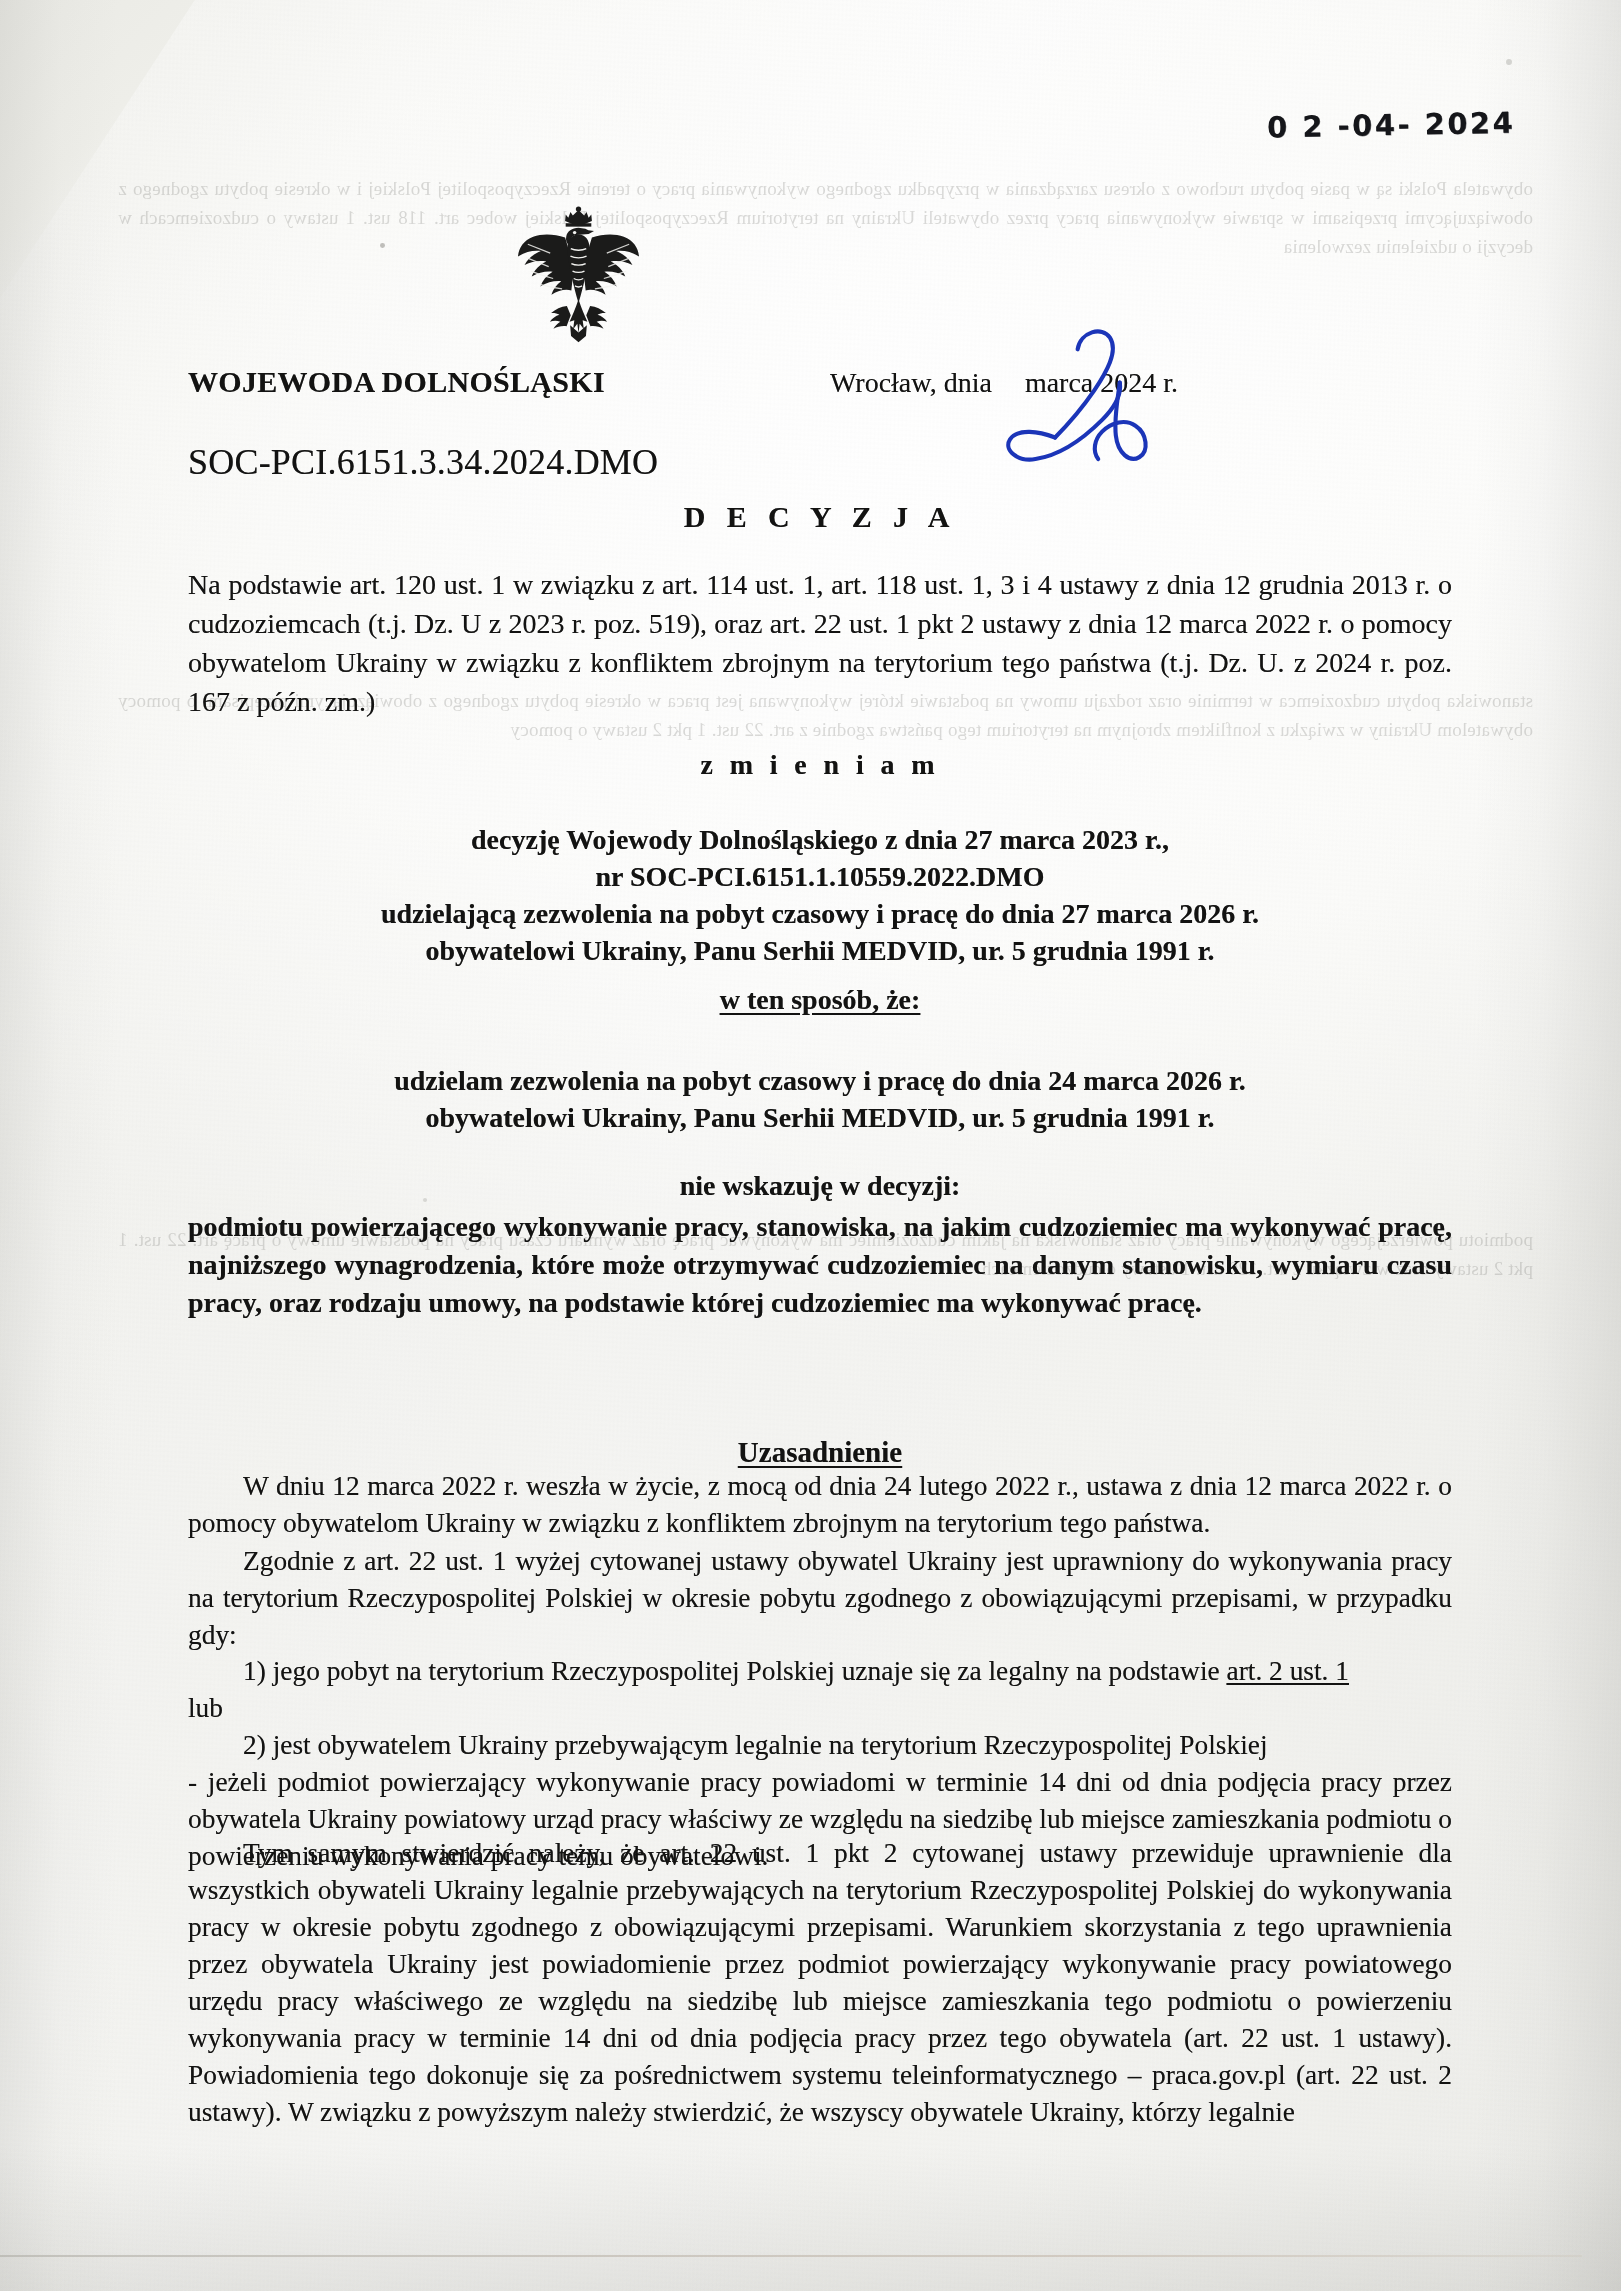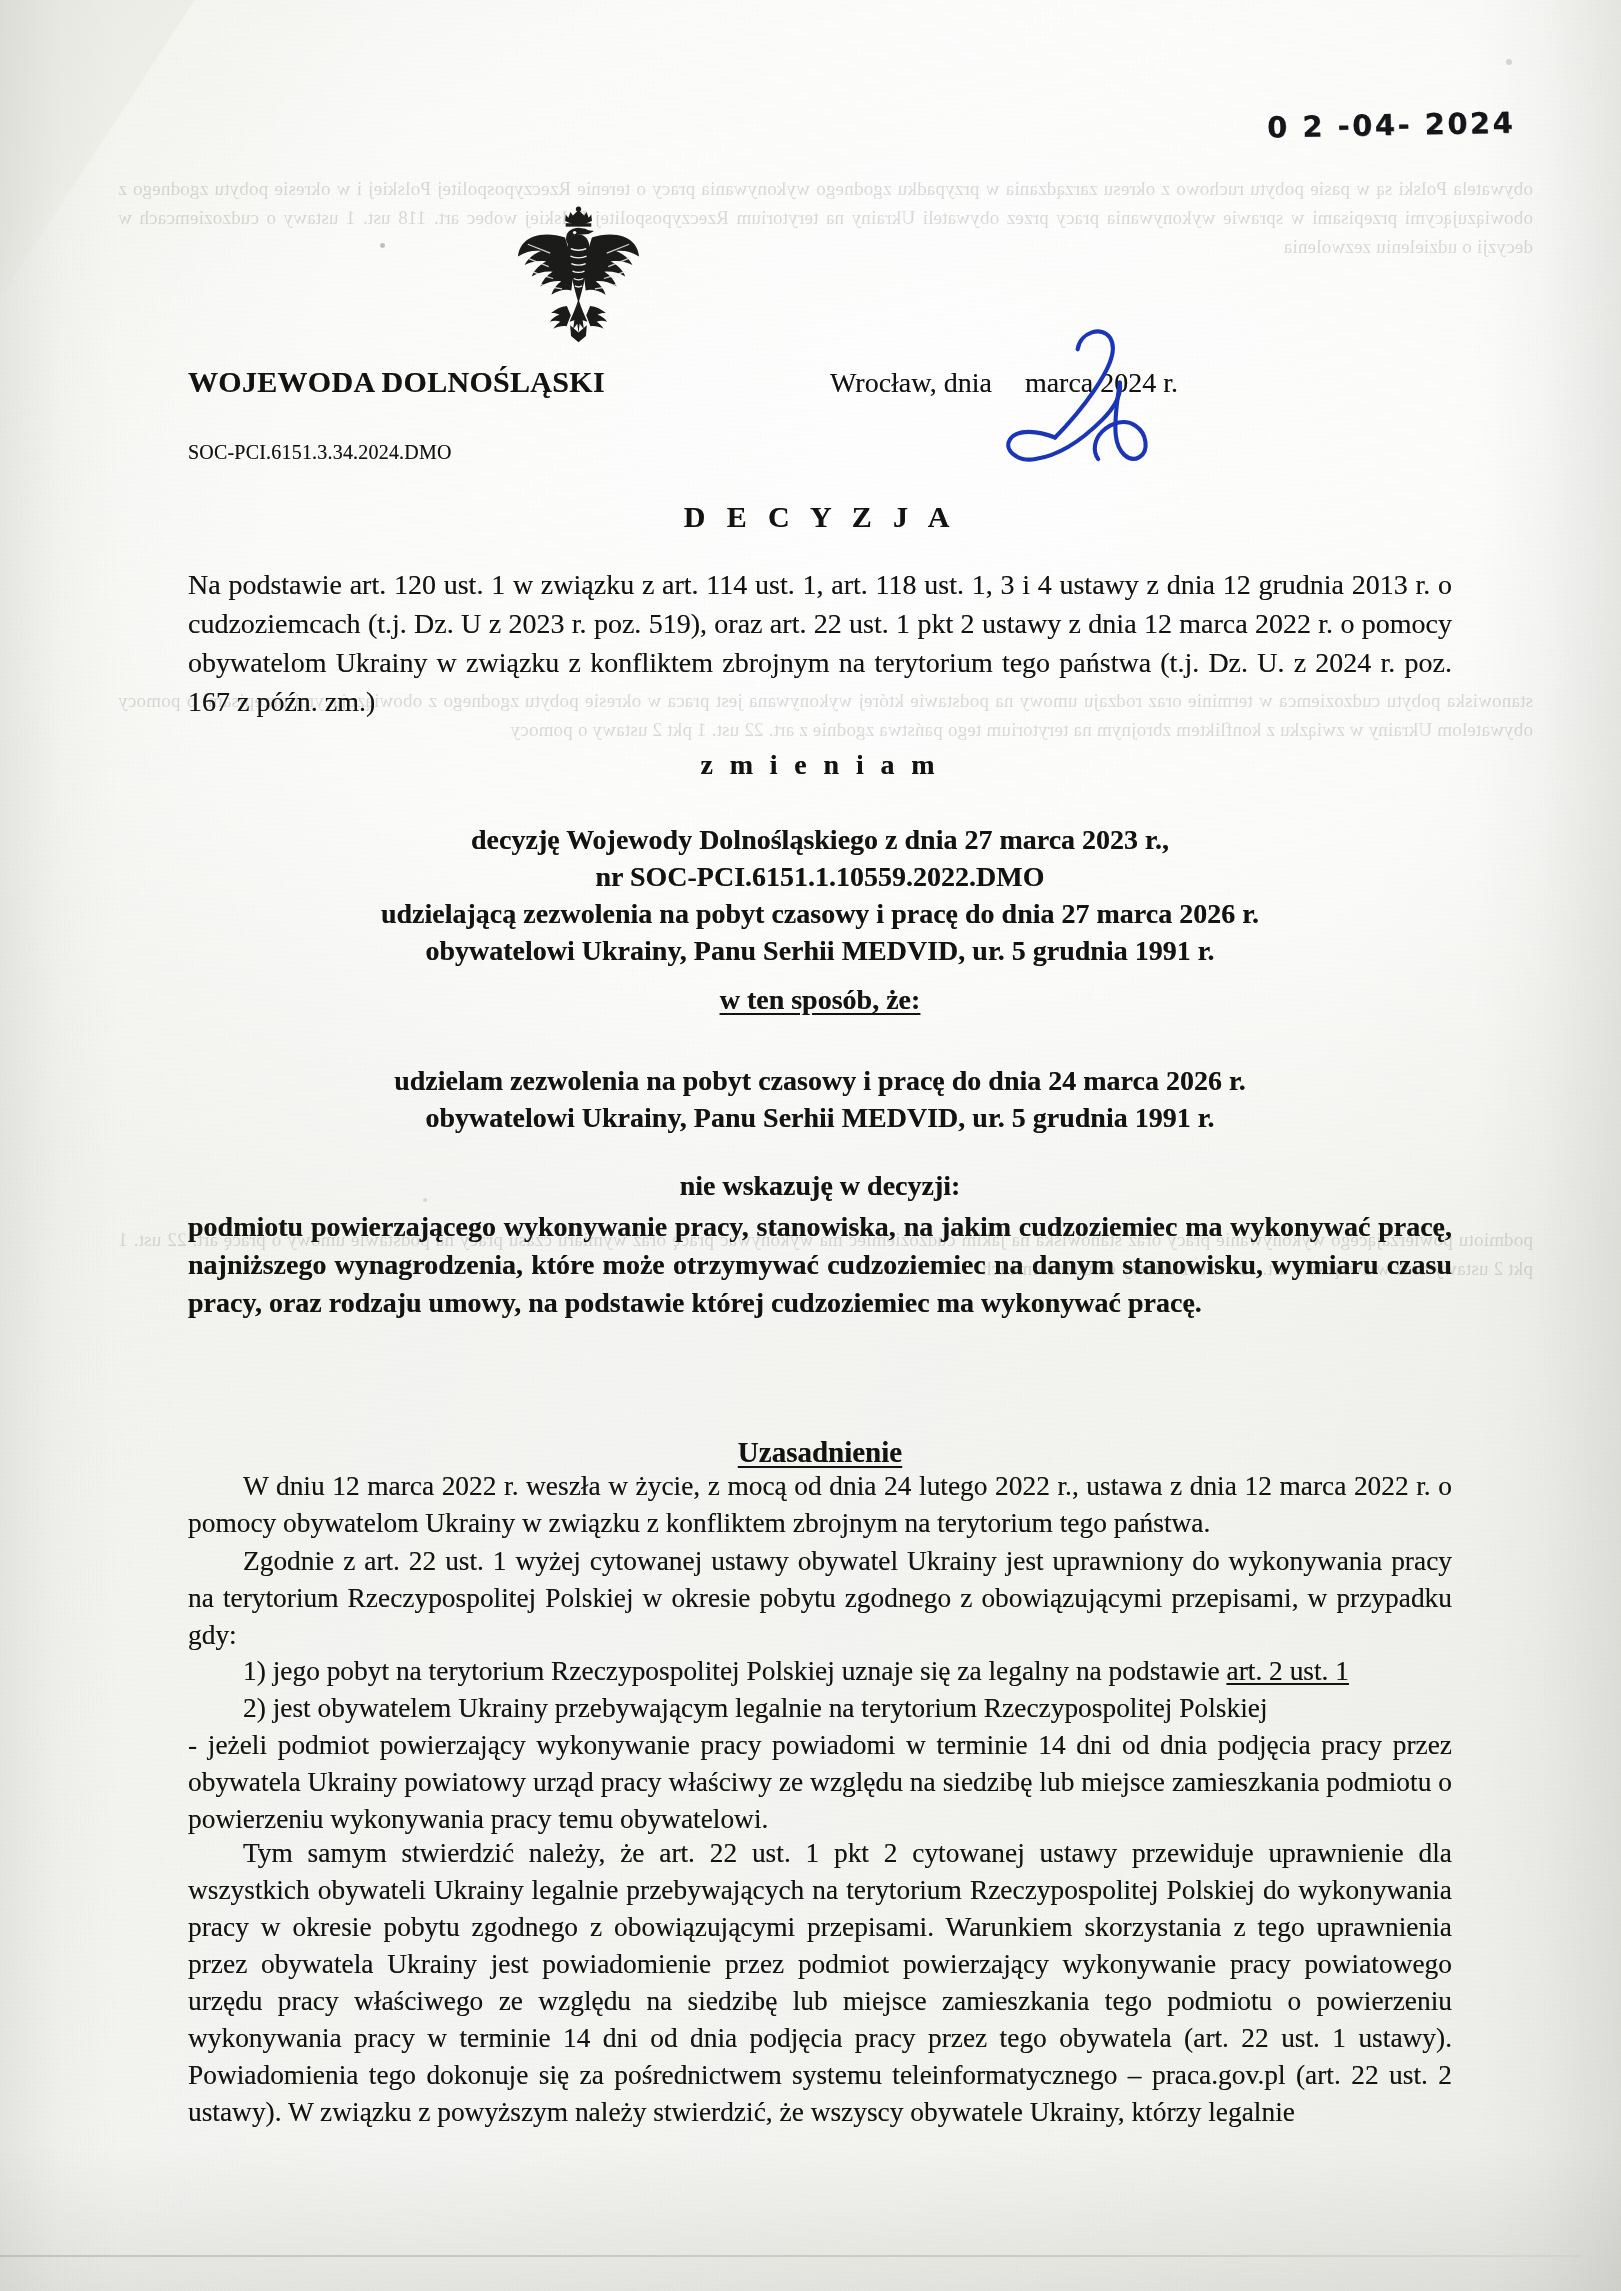--- a/index.html
+++ b/index.html
@@ -159,21 +159,21 @@
     left: 642px;
     top: 2px;
     font-size: 28px;
   }
   .placedate .gap { display: inline-block; width: 33px; }
 
   .refno {
     position: absolute;
     left: 0;
     top: 441px;
-    font-size: 20px;
+    font-size: 36px;
     letter-spacing: 0.2px;
   }
 
   
   .signature-26 {
     position: absolute;
     left: 1000px;
     top: 316px;
     width: 216px;
     height: 196px;
@@ -424,20 +424,21 @@
     </div>
 
     <div class="para" id="p2">
       <span class="indent"></span><span>Zgodnie z art. 22 ust. 1 wyżej cytowanej ustawy obywatel Ukrainy jest uprawniony do wykonywania pracy na terytorium Rzeczypospolitej Polskiej w okresie pobytu zgodnego z obowiązującymi przepisami, w przypadku gdy:</span>
     </div>
 
     <div id="listwrap">
       <div class="li">
         <span>1) jego pobyt na terytorium Rzeczypospolitej Polskiej uznaje się za legalny na podstawie </span><span class="uline">art. 2 ust. 1</span>
       </div>
+      <div class="li li-flat">lub</div>
       <div class="li">2) jest obywatelem Ukrainy przebywającym legalnie na terytorium Rzeczypospolitej Polskiej</div>
       <div class="li li-flat">- jeżeli podmiot powierzający wykonywanie pracy powiadomi w terminie 14 dni od dnia podjęcia pracy przez obywatela Ukrainy powiatowy urząd pracy właściwy ze względu na siedzibę lub miejsce zamieszkania podmiotu o powierzeniu wykonywania pracy temu obywatelowi.</div>
     </div>
 
     <div class="para" id="p3">
       <span class="indent"></span><span>Tym samym stwierdzić należy, że art. 22 ust. 1 pkt 2 cytowanej ustawy przewiduje uprawnienie dla wszystkich obywateli Ukrainy legalnie przebywających na terytorium Rzeczypospolitej Polskiej do wykonywania pracy w okresie pobytu zgodnego z obowiązującymi przepisami. Warunkiem skorzystania z tego uprawnienia przez obywatela Ukrainy jest powiadomienie przez podmiot powierzający wykonywanie pracy powiatowego urzędu pracy właściwego ze względu na siedzibę lub miejsce zamieszkania tego podmiotu o powierzeniu wykonywania pracy w terminie 14 dni od dnia podjęcia pracy przez tego obywatela (art. 22 ust. 1 ustawy). Powiadomienia tego dokonuje się za pośrednictwem systemu teleinformatycznego – praca.gov.pl (art. 22 ust. 2 ustawy). W związku z powyższym należy stwierdzić, że wszyscy obywatele Ukrainy, którzy legalnie</span>
     </div>
 
   </div>
 </div>

